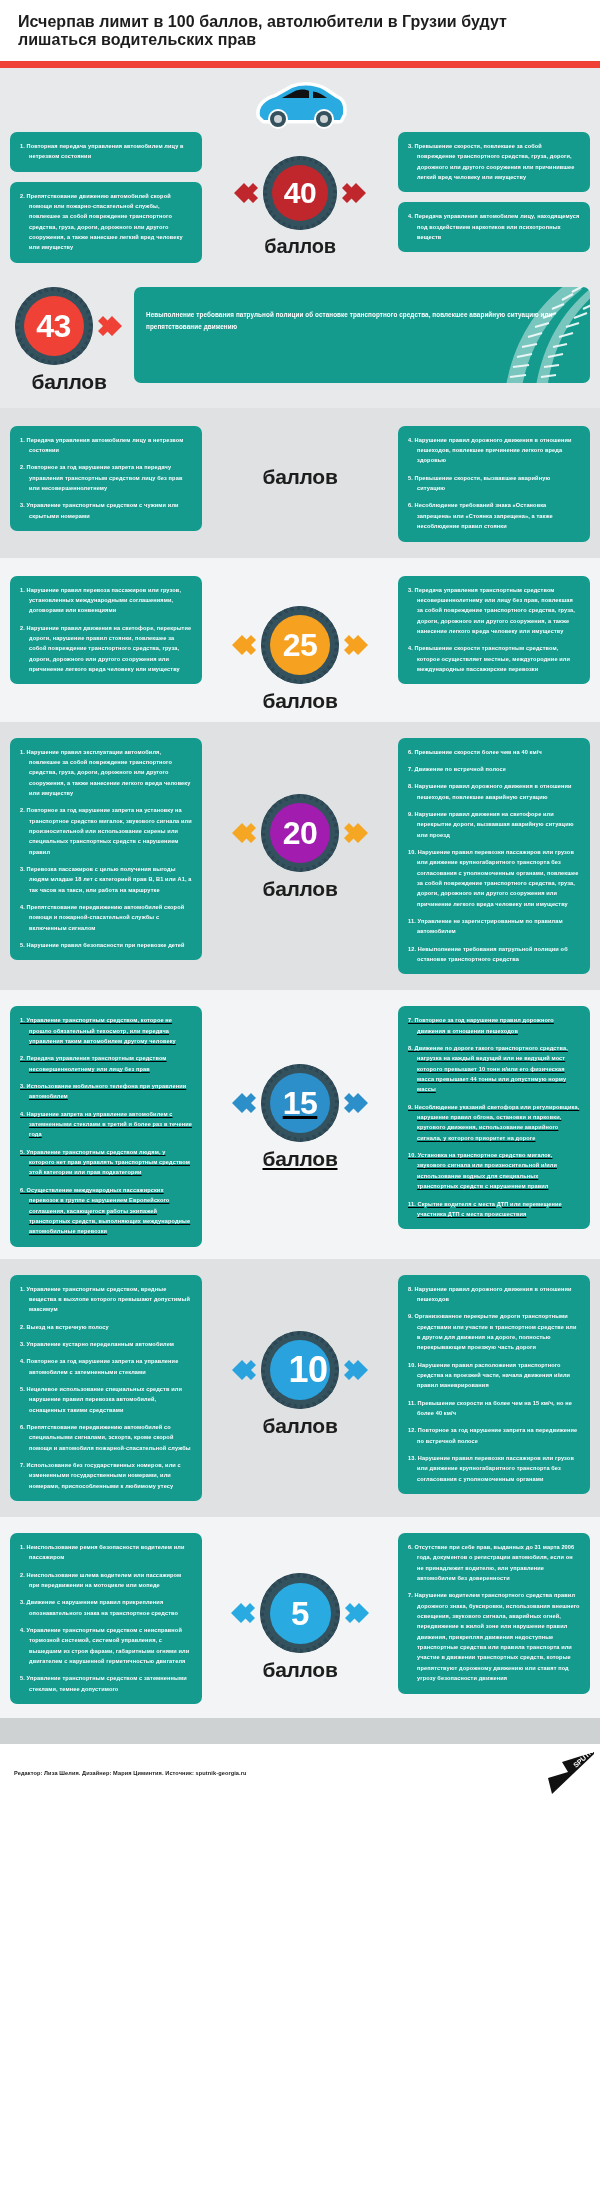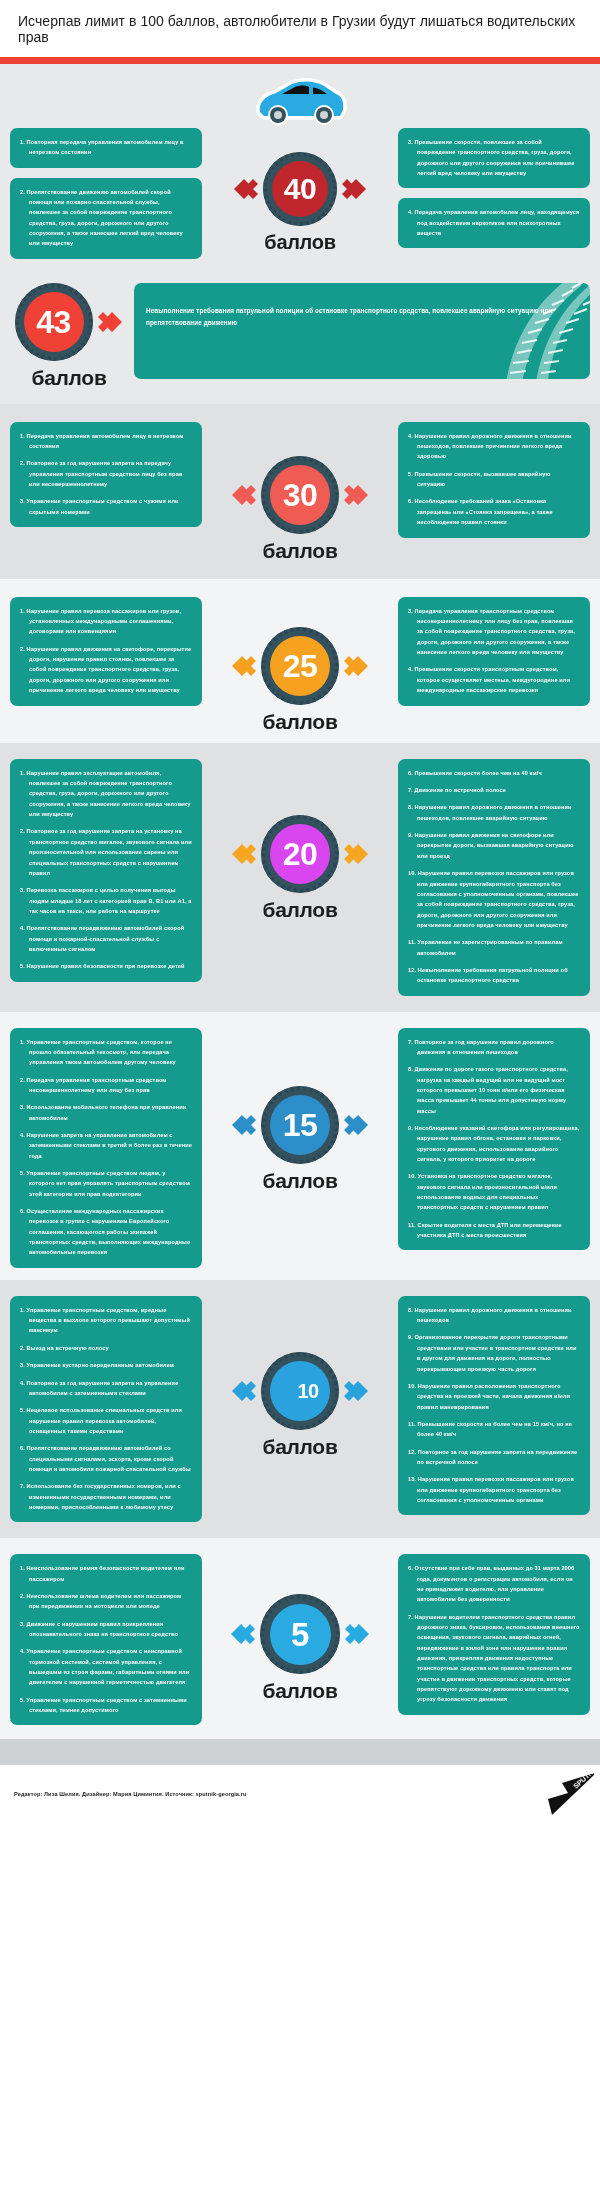--- a/index.html
+++ b/index.html
@@ -27,23 +27,23 @@
     font-size: 22px;
     line-height: 1.18;
     font-weight: 700;
     letter-spacing: 0.1px;
   }
   .subtitle-bar {
     background: #ffffff;
     padding: 13px 18px 12px 18px;
   }
   .subtitle-bar p {
-    font-size: 14px;
+    font-size: 16px;
     color: #1d1d1d;
-    font-weight: 400;
+    font-weight: 700;
     letter-spacing: 0.05px;
   }
   .red-rule {
     height: 7px;
     background: #ef4136;
     width: 100%;
   }
 
   
   .section {
@@ -344,40 +344,20 @@
       <div class="col">
         <div class="card">
           <ol>
             <li>1. Передача управления автомобилем лицу в нетрезвом состоянии</li>
             <li>2. Повторное за год нарушение запрета на передачу управления транспортным средством лицу без прав или несовершеннолетнему</li>
             <li>3. Управление транспортным средством с чужими или скрытыми номерами</li>
           </ol>
         </div>
       </div>
       <div class="center" style="padding-top:34px;">
-        <div class="badge-row">
-          <span class="chev">
-            <svg width="26" height="22" viewBox="0 0 26 22">
-              <path d="M12 1 L2 11 L12 21 L17 16 L12 11 L17 6 Z" fill="#f05b54"></path>
-              <path d="M21 1 L11 11 L21 21 L26 16 L21 11 L26 6 Z" fill="#f05b54"></path>
-            </svg>
-          </span>
-          <div class="tire" style="width:78px;height:78px;">
-            <div class="tread"></div>
-            <div class="hub" style="width:60px;height:60px;background:#f05b54;">
-              <span class="num" style="font-size:32px;">30</span>
-            </div>
-          </div>
-          <span class="chev">
-            <svg width="26" height="22" viewBox="0 0 26 22">
-              <path d="M5 1 L15 11 L5 21 L0 16 L5 11 L0 6 Z" fill="#f05b54"></path>
-              <path d="M14 1 L24 11 L14 21 L9 16 L14 11 L9 6 Z" fill="#f05b54"></path>
-            </svg>
-          </span>
-        </div>
         <div class="ball-label" style="font-size:21px;">баллов</div>
       </div>
       <div class="col">
         <div class="card">
           <ol>
             <li>4. Нарушение правил дорожного движения в отношении пешеходов, повлекшее причинение легкого вреда здоровью</li>
             <li>5. Превышение скорости, вызвавшее аварийную ситуацию</li>
             <li>6. Несоблюдение требований знака «Остановка запрещена» или «Стоянка запрещена», а также несоблюдение правил стоянки</li>
           </ol>
         </div>
@@ -445,21 +425,21 @@
       <div class="center" style="padding-top:56px;">
         <div class="badge-row">
           <span class="chev">
             <svg width="26" height="22" viewBox="0 0 26 22">
               <path d="M12 1 L2 11 L12 21 L17 16 L12 11 L17 6 Z" fill="#f5a623"></path>
               <path d="M21 1 L11 11 L21 21 L26 16 L21 11 L26 6 Z" fill="#f5a623"></path>
             </svg>
           </span>
           <div class="tire" style="width:78px;height:78px;">
             <div class="tread"></div>
-            <div class="hub" style="width:60px;height:60px;background:#d946ef;">
+            <div class="hub" style="width:60px;height:60px;background:#a21caf;">
               <span class="num" style="font-size:32px;">20</span>
             </div>
           </div>
           <span class="chev">
             <svg width="26" height="22" viewBox="0 0 26 22">
               <path d="M5 1 L15 11 L5 21 L0 16 L5 11 L0 6 Z" fill="#f5a623"></path>
               <path d="M14 1 L24 11 L14 21 L9 16 L14 11 L9 6 Z" fill="#f5a623"></path>
             </svg>
           </span>
         </div>
@@ -474,21 +454,21 @@
             <li>9. Нарушение правил движения на светофоре или перекрытие дороги, вызвавшая аварийную ситуацию или проезд</li>
             <li>10. Нарушение правил перевозки пассажиров или грузов или движение крупногабаритного транспорта без согласования с уполномоченным органами, повлекшее за собой повреждение транспортного средства, груза, дороги, дорожного или другого сооружения или причинение легкого вреда человеку или имуществу</li>
             <li>11. Управление не зарегистрированным по правилам автомобилем</li>
             <li>12. Невыполнение требования патрульной полиции об остановке транспортного средства</li>
           </ol>
         </div>
       </div>
     </div>
   </div>
 
-  <div class="section sec-white" style="padding-top:16px;">
+  <div class="section sec-white" style="padding-top:16px;text-decoration:underline;">
     <div class="row">
       <div class="col">
         <div class="card">
           <ol>
             <li>1. Управление транспортным средством, которое не прошло обязательный техосмотр, или передача управления таким автомобилем другому человеку</li>
             <li>2. Передача управления транспортным средством несовершеннолетнему или лицу без прав</li>
             <li>3. Использование мобильного телефона при управлении автомобилем</li>
             <li>4. Нарушение запрета на управление автомобилем с затемненными стеклами в третий и более раз в течение года</li>
             <li>5. Управление транспортным средством людям, у которого нет прав управлять транспортным средством этой категории или прав подкатегории</li>
             <li>6. Осуществление международных пассажирских перевозок в группе с нарушением Европейского соглашения, касающегося работы экипажей транспортных средств, выполняющих международные автомобильные перевозки</li>
@@ -551,21 +531,21 @@
         <div class="badge-row">
           <span class="chev">
             <svg width="26" height="22" viewBox="0 0 26 22">
               <path d="M12 1 L2 11 L12 21 L17 16 L12 11 L17 6 Z" fill="#2aa2dd"></path>
               <path d="M21 1 L11 11 L21 21 L26 16 L21 11 L26 6 Z" fill="#2aa2dd"></path>
             </svg>
           </span>
           <div class="tire" style="width:78px;height:78px;">
             <div class="tread"></div>
             <div class="hub" style="width:60px;height:60px;background:#2aa2dd;">
-              <span class="num" style="font-size:20px;margin-left:16px;">10</span>
+              <span class="num" style="font-size:36px;margin-left:16px;">10</span>
             </div>
           </div>
           <span class="chev">
             <svg width="26" height="22" viewBox="0 0 26 22">
               <path d="M5 1 L15 11 L5 21 L0 16 L5 11 L0 6 Z" fill="#2aa2dd"></path>
               <path d="M14 1 L24 11 L14 21 L9 16 L14 11 L9 6 Z" fill="#2aa2dd"></path>
             </svg>
           </span>
         </div>
         <div class="ball-label" style="font-size:21px;">баллов</div>

